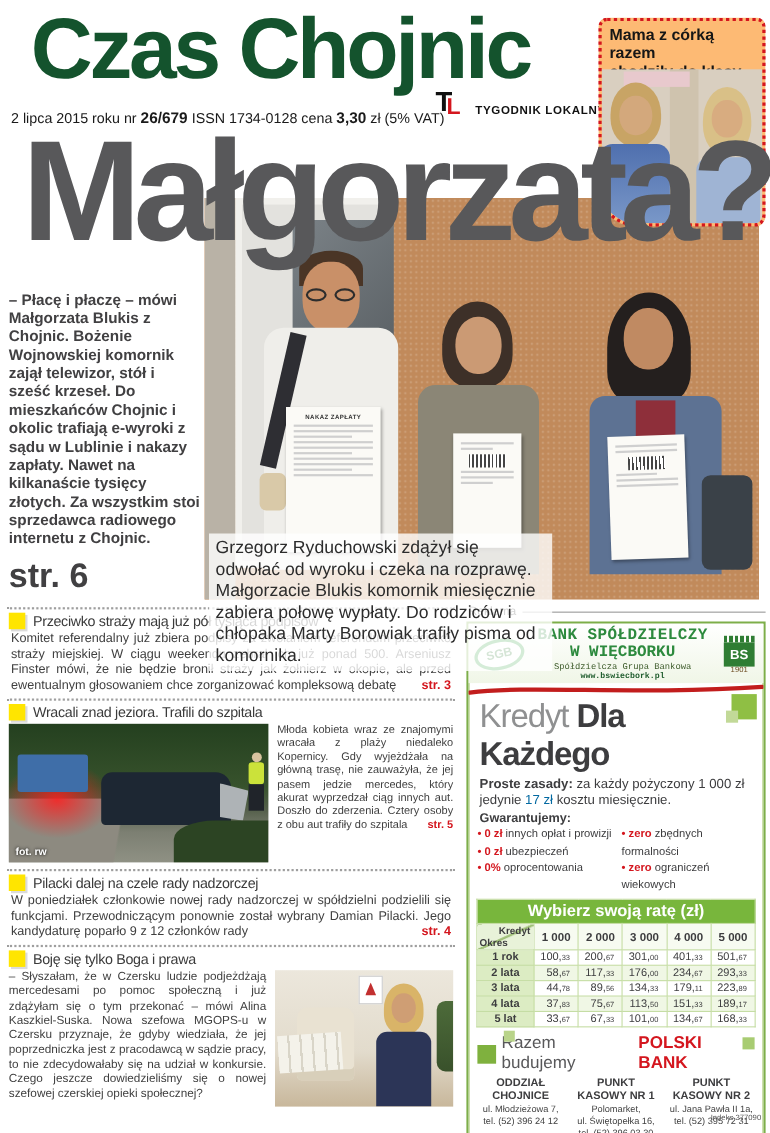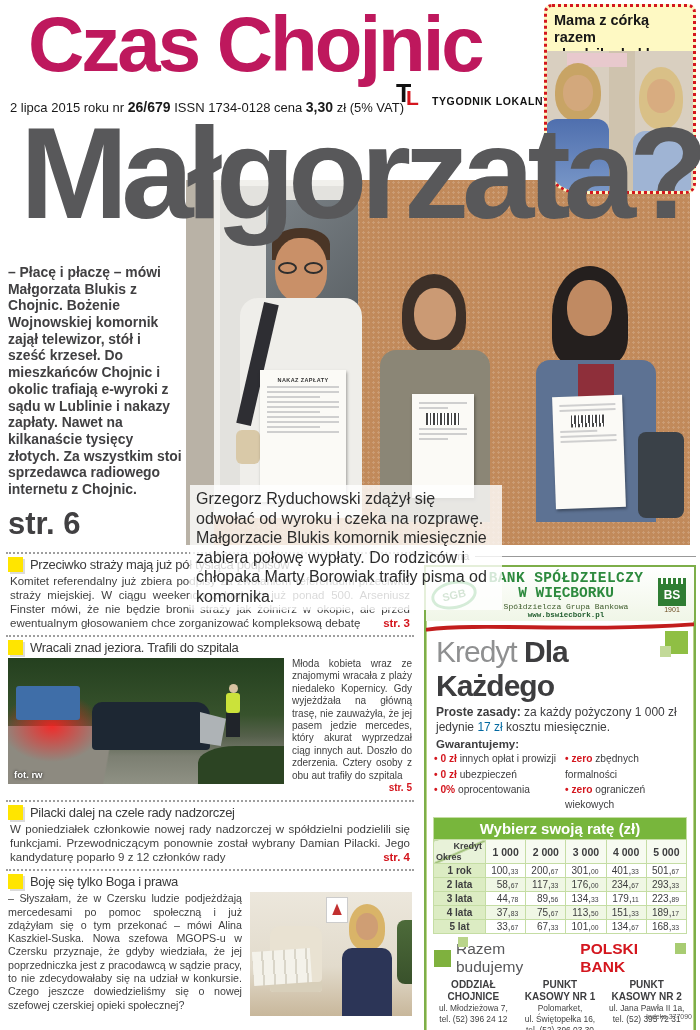--- a/index.html
+++ b/index.html
@@ -1,32 +1,32 @@
 <!DOCTYPE html>
 <html><head>
 <meta charset="utf-8">
 <style>
   * { margin:0; padding:0; box-sizing:border-box; }
   body { font-family:"Liberation Sans", sans-serif; background:#777; }
   #page { position:relative; width:700px; height:1030px; background:#fff; overflow:hidden; margin:0 auto; }
 
   
   .masthead-title { position:absolute; left:28px; top:4px; font-size:78px; font-weight:bold;
-    color:#be185d; letter-spacing:-3px; line-height:1.05; white-space:nowrap; }
+    color:#14532d; letter-spacing:-3px; line-height:1.05; white-space:nowrap; }
   .dateline { position:absolute; left:10px; top:99px; font-size:13px; color:#1a1a1a; }
   .dateline b { font-size:14px; }
   .tl-logo { position:absolute; left:396px; top:82px; width:30px; height:28px; }
   .tl-t { position:absolute; left:0; top:-3px; font-size:25px; font-weight:bold; color:#111; }
   .tl-l { position:absolute; left:10px; top:4px; font-size:21px; font-weight:bold; color:#d4161e; }
   .tagline { position:absolute; left:432px; top:95px; font-size:10.5px; font-weight:bold;
     letter-spacing:.6px; color:#111; }
 
   
-  .teaser { position:absolute; left:544px; top:4px; width:152px; height:190px;
-    border:3px dotted #d4161e; border-radius:8px 8px 10px 34px; background:#fef9c3; z-index:2; overflow:hidden; }
+  .teaser { position:absolute; left:544px; top:16px; width:152px; height:190px;
+    border:3px dotted #d4161e; border-radius:8px 8px 10px 34px; background:#fdba74; z-index:2; overflow:hidden; }
   .teaser-title { padding:5px 7px 2px; font-size:14.5px; font-weight:bold; color:#161616; line-height:1.18; }
   .page-ref { color:#d4161e; font-weight:bold; }
   .teaser-photo { position:absolute; left:0; right:0; top:44px; bottom:0; background:#d9cfc0; overflow:hidden; }
   .pillar { position:absolute; left:62px; top:0; width:26px; height:100%; background:#cfc3ae; }
   .tp-sign { position:absolute; left:20px; top:2px; width:60px; height:14px; background:#e8c9cd; }
   .head { position:absolute; border-radius:50% 50% 44% 44%; }
   .face { position:absolute; border-radius:48%; }
   .tw1-hair { left:8px; top:12px; width:46px; height:58px; background:#c8a465; }
   .tw1-face { left:16px; top:24px; width:30px; height:36px; background:#d3a87c; }
   .tw1-body { position:absolute; left:-2px; top:68px; width:64px; height:80px; border-radius:12px 12px 0 0;
@@ -81,21 +81,21 @@
 
   
   .sections { position:absolute; left:0; top:552px; width:420px; }
   .sep { border-top:2px dotted #9e9e9e; margin:0 6px; height:2px; }
   .story-title { display:flex; align-items:flex-end; gap:7px; margin:3px 8px 2px; font-size:13px;
     font-weight:normal; color:#3b3b3b; letter-spacing:-.3px; }
   .bullet { width:15px; height:15px; background:#ffe500; box-shadow:2px 2px 0 rgba(0,0,0,.14); flex:0 0 auto; }
   .story-body { margin:1px 10px 5px; font-size:11.5px; line-height:1.22; color:#3f3f3f; text-align:justify; }
   .story-body .page-ref { float:right; }
   .s2-row { display:flex; gap:8px; margin:3px 8px 6px; }
-  .s2-photo { position:relative; width:276px; height:126px; flex:0 0 auto; overflow:hidden;
+  .s2-photo { position:relative; width:236px; height:126px; flex:0 0 auto; overflow:hidden;
     background:linear-gradient(180deg,#24401f 0%,#37522c 45%,#55604b 62%,#7c7f72 78%,#8f9184 100%);text-align:center; }
   .road { position:absolute; left:0; bottom:0; width:170px; height:58px;
     background:linear-gradient(100deg,#8d8a80 58%, rgba(0,0,0,0) 59%); }
   .glow { position:absolute; left:-6px; top:34px; width:100px; height:70px;
     background:radial-gradient(closest-side, rgba(255,30,30,.85), rgba(255,30,30,0)); }
   .truck { position:absolute; left:8px; top:28px; width:64px; height:34px; background:#3f6ea8; border-radius:3px; }
   .car { position:absolute; left:84px; top:44px; width:118px; height:48px; background:#1d2733; border-radius:10px 14px 4px 4px; }
   .car-front { position:absolute; left:192px; top:54px; width:26px; height:34px; background:#aeb3b6;
     clip-path:polygon(0 0,100% 20%,80% 100%,0 90%); }
   .cop { position:absolute; left:218px; top:26px; width:14px; height:56px; }

